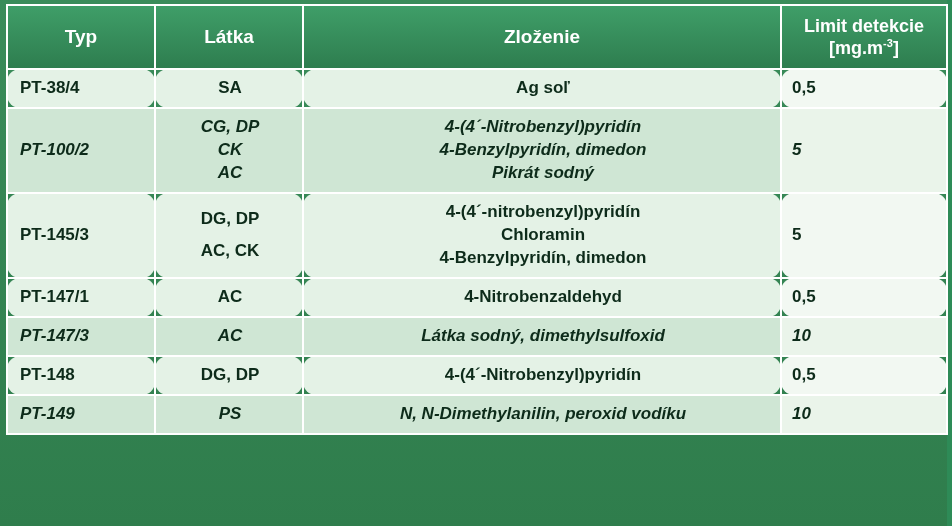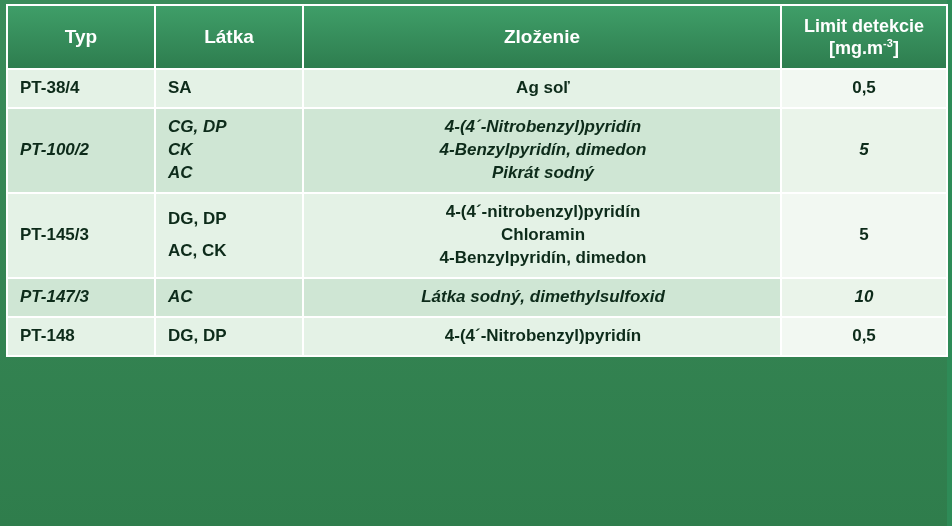--- a/index.html
+++ b/index.html
@@ -45,38 +45,38 @@
   }
   tbody td {
     border: 2px solid #ffffff;
     vertical-align: middle;
     font-size: 17px;
     font-weight: bold;
     color: #0d2b1a;
     padding: 7px 10px;
     line-height: 1.35;
   }
-  tbody tr.light td { background: #e4f2e6; }
+  tbody tr.light td { background: #e4f2e6; border-radius: 13px; }
   tbody tr.dark  td { background: #cfe6d4; font-style: italic; }
 
   td.col-typ {
     text-align: left;
     padding-left: 12px;
     background-clip: padding-box;
   }
   td.col-latka {
-    text-align: left;
+    text-align: center;
     padding-left: 12px;
   }
   td.col-zloz {
     text-align: center;
     padding-left: 12px;
   }
   td.col-limit {
-    text-align: center;
+    text-align: left;
     background: #f2f8f2 !important;
   }
   tbody tr.dark td.col-limit { background: #eaf4ea !important; }
 
   
   .lines > div { white-space: nowrap; }
   .lines > div.spacer { height: 9px; }
 
   sup { font-size: 11px; vertical-align: super; }
 </style>
@@ -146,20 +146,34 @@
           </td>
           <td class="col-zloz">
             <div class="lines">
               <div>4-(4´-nitrobenzyl)pyridín</div>
               <div>Chloramin</div>
               <div>4-Benzylpyridín, dimedon</div>
             </div>
           </td>
           <td class="col-limit">5</td>
         </tr>
+        <tr class="light">
+          <td class="col-typ">PT-147/1</td>
+          <td class="col-latka">
+            <div class="lines">
+              <div>AC</div>
+            </div>
+          </td>
+          <td class="col-zloz">
+            <div class="lines">
+              <div>4-Nitrobenzaldehyd</div>
+            </div>
+          </td>
+          <td class="col-limit">0,5</td>
+        </tr>
         <tr class="dark">
           <td class="col-typ">PT-147/3</td>
           <td class="col-latka">
             <div class="lines">
               <div>AC</div>
             </div>
           </td>
           <td class="col-zloz">
             <div class="lines">
               <div>Látka sodný, dimethylsulfoxid</div>
@@ -173,16 +187,30 @@
             <div class="lines">
               <div>DG, DP</div>
             </div>
           </td>
           <td class="col-zloz">
             <div class="lines">
               <div>4-(4´-Nitrobenzyl)pyridín</div>
             </div>
           </td>
           <td class="col-limit">0,5</td>
+        </tr>
+        <tr class="dark">
+          <td class="col-typ">PT-149</td>
+          <td class="col-latka">
+            <div class="lines">
+              <div>PS</div>
+            </div>
+          </td>
+          <td class="col-zloz">
+            <div class="lines">
+              <div>N, N-Dimethylanilin, peroxid vodíku</div>
+            </div>
+          </td>
+          <td class="col-limit">10</td>
         </tr>
       </tbody>
   </table>
 </div>
 
 </body></html>

